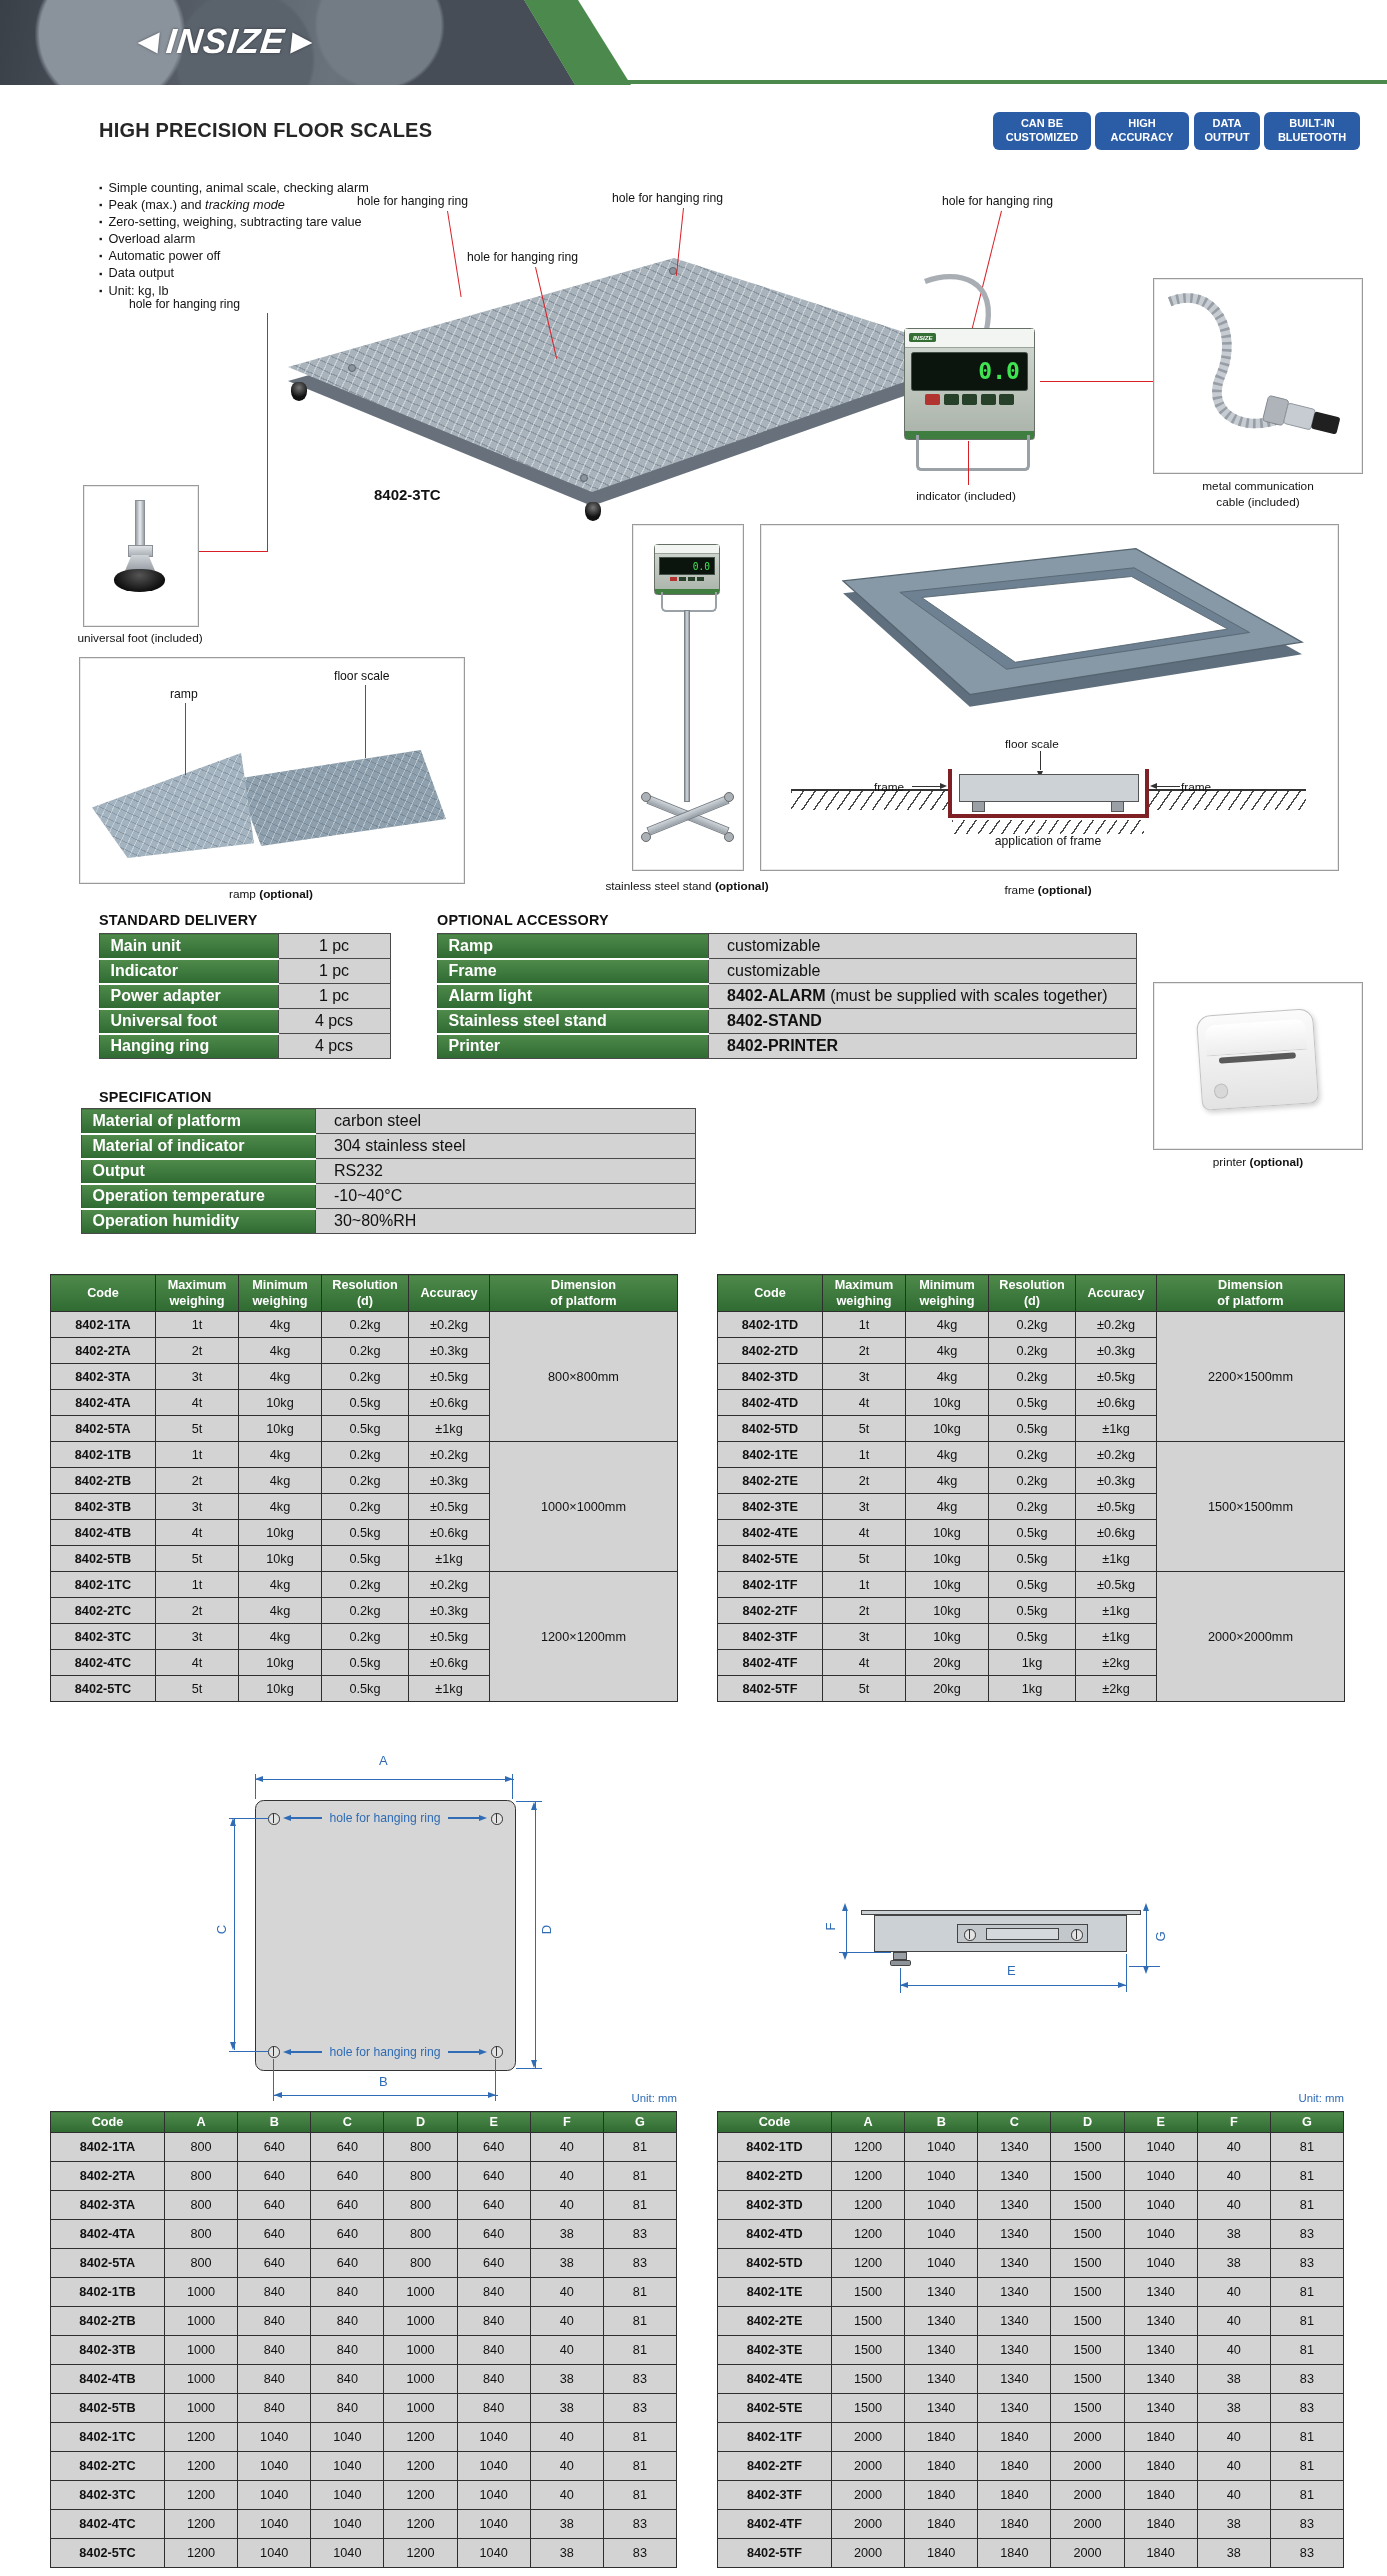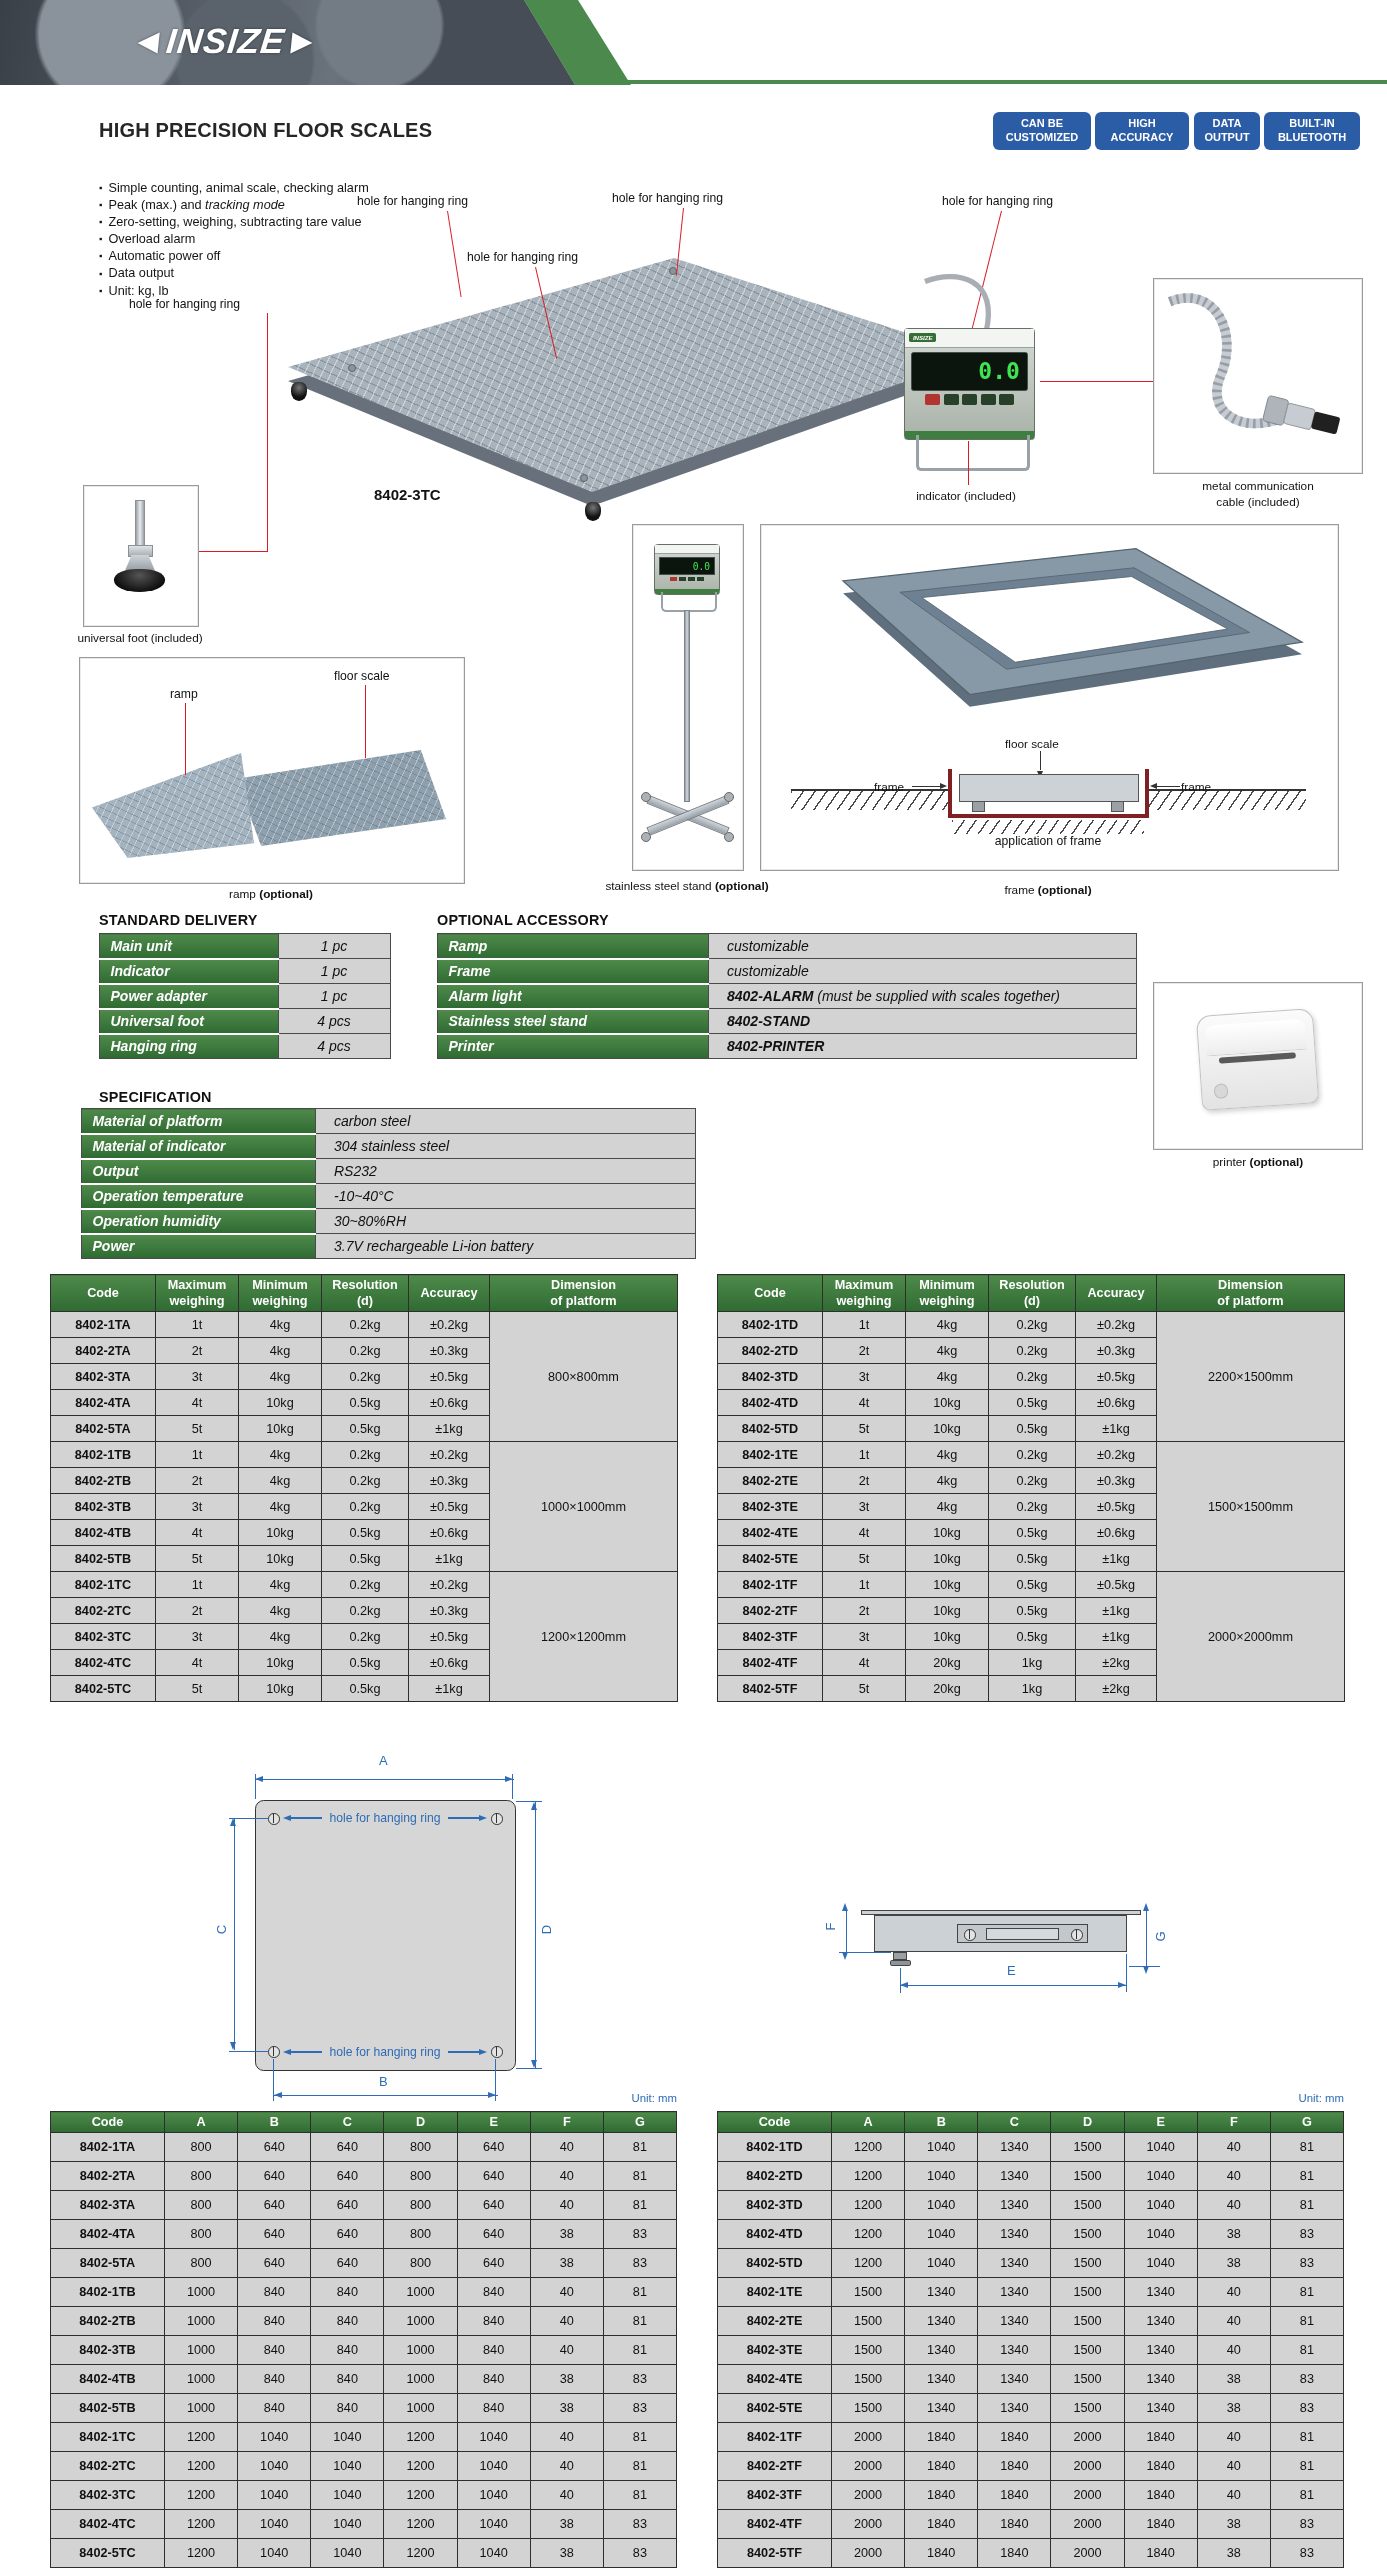--- a/index.html
+++ b/index.html
@@ -93,21 +93,21 @@
   
   .printer{position:absolute;width:115px;height:93px;background:linear-gradient(#fbfbfb,#e3e3e3);
     border:0.9px solid #c2c2c2;border-radius:14px 14px 8.7px 8.7px;box-shadow:1.7px 2.6px 5.2px rgba(0,0,0,.18);transform:rotate(-4deg);}
   .printer .lid{position:absolute;left:7px;right:7px;top:8.7px;height:30px;border-bottom:1.7px solid #cfcfcf;border-radius:10.5px 10.5px 0 0;background:linear-gradient(#ffffff,#ededed);}
   .printer .slot{position:absolute;left:19px;right:19px;top:42px;height:6.1px;background:#5a5a5a;border-radius:2.6px;}
   .printer .btn{position:absolute;left:12.2px;bottom:10.5px;width:12.2px;height:12.2px;border-radius:50%;background:#d8d8d8;border:0.9px solid #bbb;}
 
   
   .sec-title{position:absolute;font-size:14.4px;font-weight:bold;color:#111;letter-spacing:0.2px;}
   table.kv{position:absolute;border-collapse:collapse;table-layout:fixed;}
-  table.kv td{height:25px;font-size:14px;box-sizing:border-box;font-style:italic;}
+  table.kv td{height:25px;font-size:16px;box-sizing:border-box;}
   table.kv td.k{background:linear-gradient(#4f8a4b,#2f6a32);color:#fff;font-weight:bold;padding-left:10.5px;
     border-bottom:2.3px solid #fff;border-left:1.4px solid #4a4a4a;}
   table.kv tr:first-child td{border-top:1.4px solid #4a4a4a;}
   table.kv tr:last-child td.k{border-bottom:1.4px solid #4a4a4a;}
   table.kv td.v{background:#d3d3d3;border:1.2px solid #4a4a4a;padding-left:18px;color:#111;}
   table.kv td.v.center{text-align:center;padding-left:0;}
   table.kv td.v b{font-weight:bold;}
 
   
   table.grid{position:absolute;border-collapse:collapse;table-layout:fixed;}
@@ -379,24 +379,20 @@
           <td class="v">RS232</td>
         </tr>
         <tr>
           <td class="k">Operation temperature</td>
           <td class="v">-10~40°C</td>
         </tr>
         <tr>
           <td class="k">Operation humidity</td>
           <td class="v">30~80%RH</td>
         </tr>
-        <tr>
-          <td class="k">Power</td>
-          <td class="v">3.7V rechargeable Li-ion battery</td>
-        </tr>
       </tbody>
   </table>
 
   <div class="imgbox" style="left:1153px;top:982px;width:208px;height:166px;"></div>
   <div class="printer" style="left:1199px;top:1012px;">
     <div class="lid"></div>
       <div class="slot"></div>
       <div class="btn"></div>
   </div>
   <div class="caption" style="left:1162px;top:1155px;width:192px;"><span>printer </span><b>(optional)</b></div>

